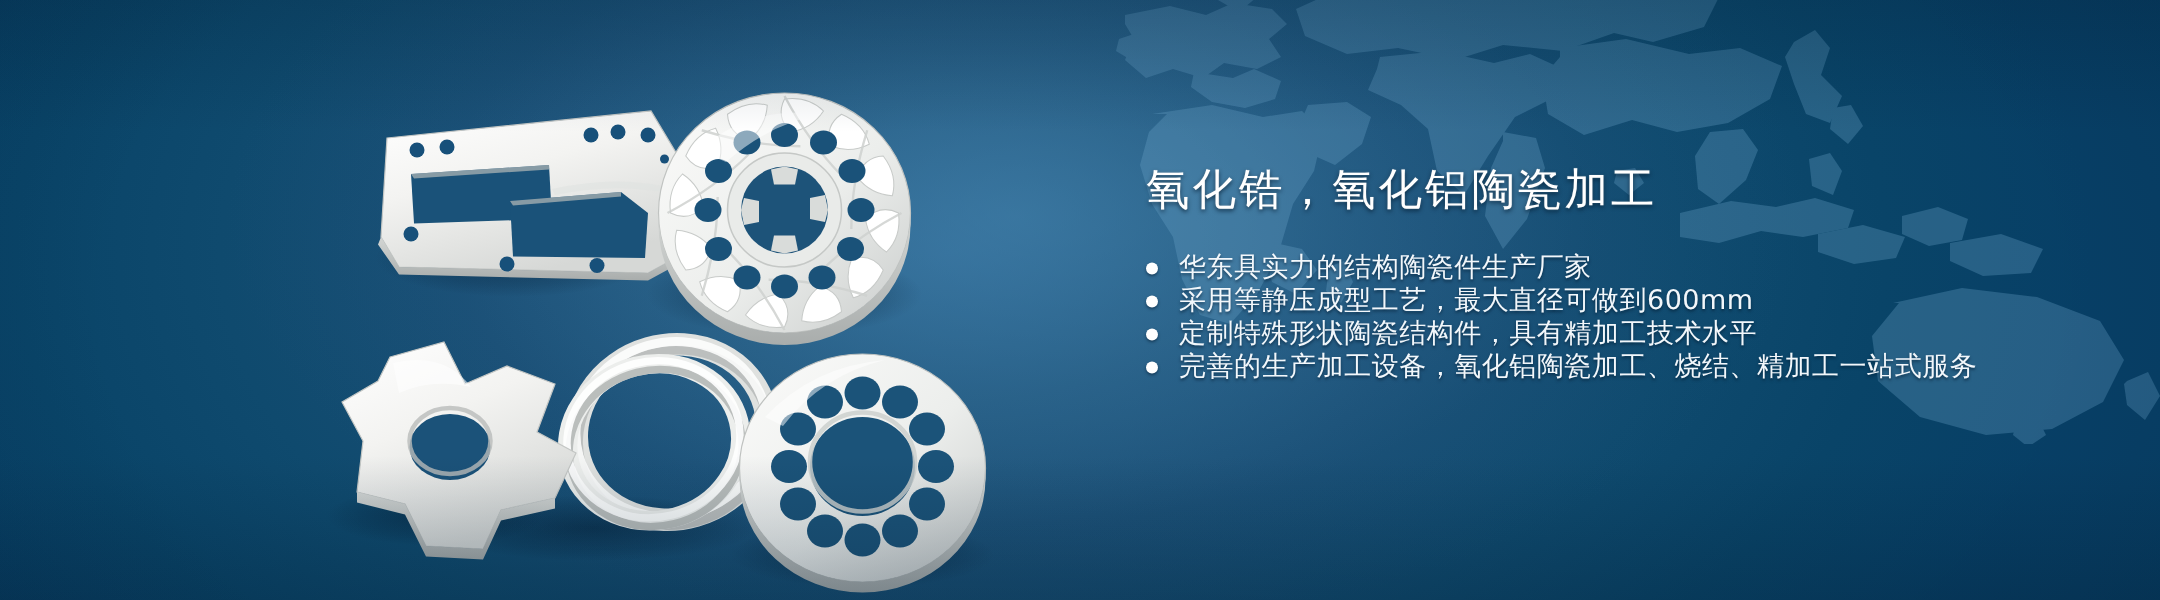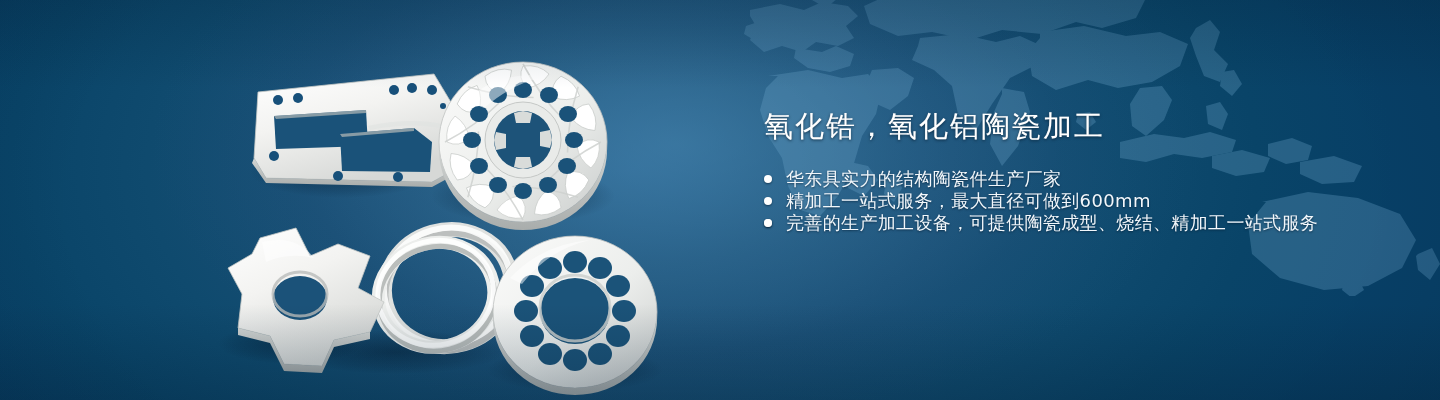--- a/index.html
+++ b/index.html
@@ -331,25 +331,26 @@
 
   <div class="textblock">
     <h1 class="headline">氧化锆，氧化铝陶瓷加工</h1>
     <ul class="bullets">
       <li>
         <span class="dot"></span>
         <span>华东具实力的结构陶瓷件生产厂家</span>
       </li>
       <li>
         <span class="dot"></span>
-        <span>精加工一站式服务，最大直径可做到600mm</span>
+        <span>采用等静压成型工艺，最大直径可做到600mm</span>
       </li>
       <li>
         <span class="dot"></span>
+        <span>定制特殊形状陶瓷结构件，具有精加工技术水平</span>
       </li>
       <li>
         <span class="dot"></span>
-        <span>完善的生产加工设备，可提供陶瓷成型、烧结、精加工一站式服务</span>
+        <span>完善的生产加工设备，氧化铝陶瓷加工、烧结、精加工一站式服务</span>
       </li>
     </ul>
   </div>
 
 </div>
 
 </body></html>

